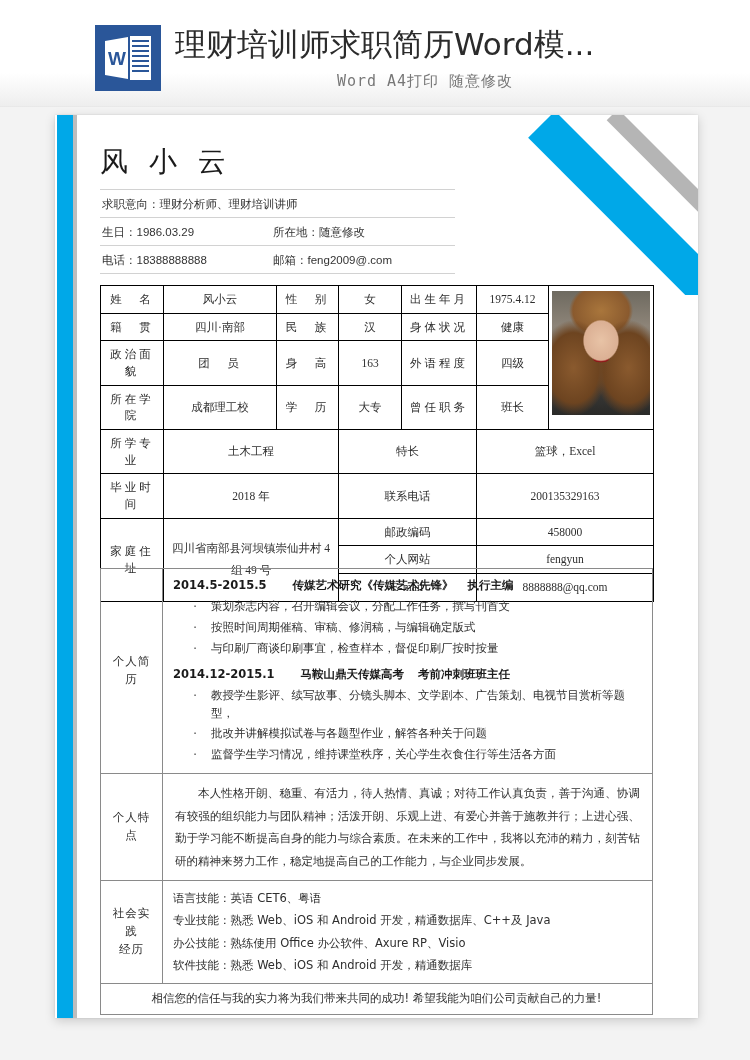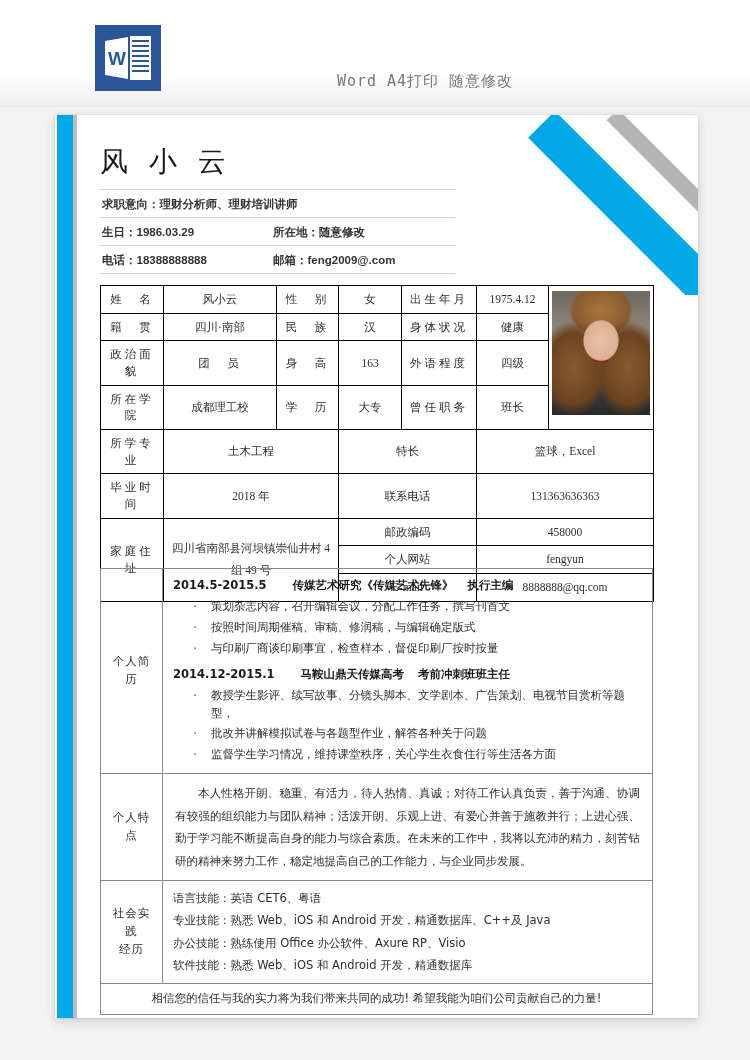--- a/index.html
+++ b/index.html
@@ -86,21 +86,21 @@
 
   
   #name-block { position: absolute; left: 0; top: 28px; width: 355px; }
   #person-name {
     font-size: 28px; color: #1a1a1a; letter-spacing: 6px;
     font-weight: normal; padding-bottom: 8px;
     font-family: "DejaVu Sans", "Liberation Sans", sans-serif;
   }
   .name-row {
     border-top: 1px solid #d2d2d2; font-size: 11.5px; color: #333333;
-    padding: 7px 2px 6px 2px; position: relative; height: 28px; font-weight: bold;
+    padding: 7px 2px 6px 2px; position: relative; height: 28px;
   }
   .name-row .seg-a { position: absolute; left: 2px; top: 7px; }
   .name-row .seg-b { position: absolute; left: 173px; top: 7px; }
   #name-block .last-line { border-top: 1px solid #d2d2d2; height: 0; }
 
   
   #info-table {
     position: absolute; left: 0; top: 170px; width: 553px;
     border-collapse: collapse; table-layout: fixed;
   }
@@ -166,20 +166,21 @@
             <i></i>
             <i></i>
             <i></i>
             <i></i>
             <i></i>
             <i></i>
         </div>
       </div>
     </div>
 
+    <div id="doc-title">理财培训师求职简历Word模...</div>
     <div id="doc-subtitle">Word A4打印 随意修改</div>
   </div>
 </div>
 
 <div id="page-sheet">
 
   <div id="left-blue-bar"></div>
   <div id="left-gray-bar"></div>
 
   <div id="corner-deco">
@@ -256,21 +257,21 @@
       <tr>
         <td class="lbl">所学专业</td>
         <td colspan="2">土木工程</td>
         <td colspan="2">特长</td>
         <td colspan="2">篮球，Excel</td>
       </tr>
       <tr>
         <td class="lbl">毕业时间</td>
         <td colspan="2">2018 年</td>
         <td colspan="2">联系电话</td>
-        <td colspan="2">131363636363</td>
+        <td colspan="2">200135329163</td>
       </tr>
       <tr>
         <td class="lbl" rowspan="3">家庭住址</td>
         <td colspan="2" rowspan="3" style="line-height:1.9">四川省南部县河坝镇崇仙井村 4 组 49 号</td>
         <td colspan="2">邮政编码</td>
         <td colspan="2">458000</td>
       </tr>
       <tr>
         <td colspan="2">个人网站</td>
         <td colspan="2">fengyun</td>

